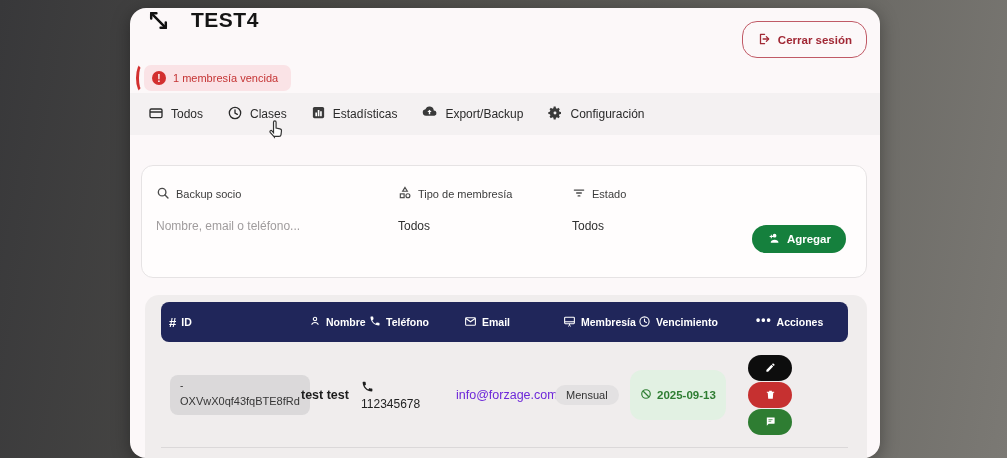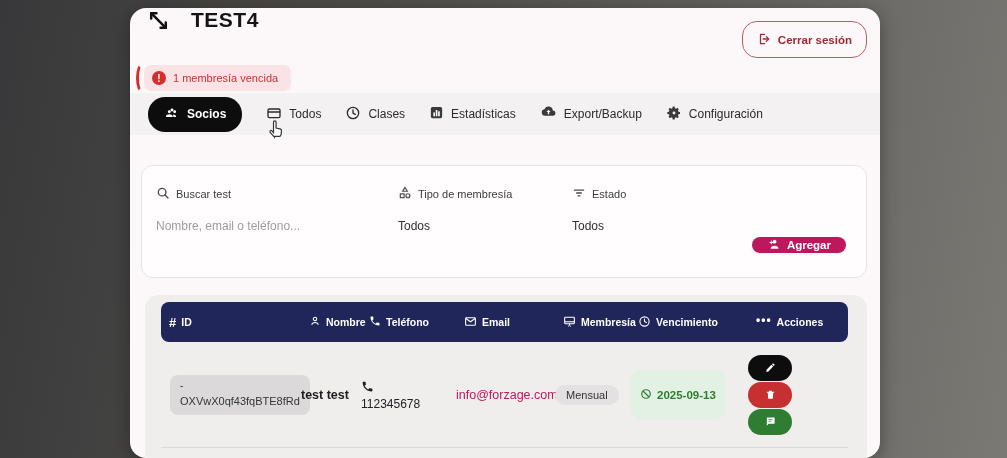--- a/index.html
+++ b/index.html
@@ -53,22 +53,22 @@
     background:#fffdfd; border:1px solid #e6e3e4; border-radius:12px;
   }
   .fgroup { position:absolute; top:20px; }
   .fgroup.g1 { left:14px; } .fgroup.g2 { left:256px; } .fgroup.g3 { left:430px; }
   .flabel { display:flex; align-items:center; gap:6px; font-size:11px; color:#3c3c3c; }
   .fvalue { margin-top:17px; font-size:12px; color:#2f2f2f; }
   .search-input { border:none; outline:none; background:transparent; width:190px;
     font-size:12px; font-family:inherit; color:#be185d; }
   .search-input::placeholder { color:#a09c9d; }
   .add-btn {
-    position:absolute; right:20px; bottom:24px; height:16px; padding:0 15px;
-    display:flex; align-items:center; gap:6px; background:#be185d; color:#fff;
+    position:absolute; right:20px; bottom:24px; height:28px; padding:0 15px;
+    display:flex; align-items:center; gap:6px; background:#15803d; color:#fff;
     border:none; border-radius:14px; font-size:11.5px; font-weight:bold; cursor:pointer; font-family:inherit;
   }
 
   
   .table-card {
     position:absolute; left:15px; top:287px; width:722px; height:220px;
     background:#f0eded; border-radius:14px;
   }
   .tgrid { display:grid; grid-template-columns:140px 60px 95px 99px 75px 118px 1fr; align-items:center; }
   .thead {
@@ -76,21 +76,21 @@
   }
   .th { display:flex; align-items:center; gap:5px; padding-left:8px; font-size:10.5px; font-weight:bold; }
   .th .hash { font-size:13px; font-weight:bold; }
   .th .dots { font-size:12px; letter-spacing:1px; margin-top:-4px; }
   .trow { margin:0 19px; padding:13px 0 12px; border-bottom:1px solid #dbd8d9; margin-left:16px; }
   .id-pill { margin-left:9px; justify-self:start; background:#dbd9da; border-radius:8px;
     padding:4px 10px 5px; font-size:11px; color:#363636; line-height:1.45; }
   .id-line1 { font-size:10px; }
   .cell-name { font-size:12.5px; font-weight:bold; color:#1d1d1d; }
   .cell-phone { display:flex; flex-direction:column; gap:1px; font-size:12px; color:#222; }
-  .cell-email { font-size:12.5px; color:#be185d; }
+  .cell-email { font-size:12.5px; color:#6d28d9; }
   .mem-pill { justify-self:start; background:#e3e1e2; border-radius:12px; padding:4px 11px; font-size:11px; color:#333; }
   .exp-badge { justify-self:start; display:flex; align-items:center; gap:5px; background:#e2f1e3;
     border-radius:12px; padding:18px 10px; font-size:11.5px; font-weight:600; color:#2e7d32; }
   .actions { display:flex; flex-direction:column; gap:1px; }
   .act-btn { width:44px; height:26px; border:none; border-radius:14px; display:flex;
     align-items:center; justify-content:center; cursor:pointer; }
   .act-edit { background:#0d0d0d; } .act-del { background:#c63030; } .act-msg { background:#2e7d32; }
   .partial-row { margin:0 19px 0 16px; padding-top:10px; }
 
   
@@ -125,32 +125,20 @@
 
   <div class="alert-wrap">
     <div class="alert-arc"></div>
     <div class="alert-pill">
       <span class="alert-ico">!</span>
       <span class="alert-text">1 membresía vencida</span>
     </div>
   </div>
 
   <div class="tabbar">
-    <div class="tab active">
-      <span>
-        <svg width="16" height="16" viewBox="0 0 24 24" fill="#fff">
-          <circle cx="8" cy="10" r="2.2"></circle>
-            <circle cx="16" cy="10" r="2.2"></circle>
-            <circle cx="12" cy="7.5" r="2.2"></circle>
-          <path d="M3 17c0-2 2.3-3.3 5-3.3S13 15 13 17v1H3z"></path>
-            <path d="M13.5 14.2c2.5.1 4.5 1.4 4.5 2.8v1h-4z"></path>
-        </svg>
-      </span>
-      <span>Socios</span>
-    </div>
     <div class="tab">
       <span>
         <svg width="16" height="16" viewBox="0 0 24 24" fill="none" stroke="#2b2b2b" stroke-width="2">
           <rect x="3" y="6" width="18" height="13" rx="2"></rect>
             <path d="M3 10.5 h18"></path>
         </svg>
       </span>
       <span>Todos</span>
     </div>
     <div class="tab">
@@ -195,21 +183,21 @@
 
   <div class="filter-card">
     <div class="fgroup g1">
       <div class="flabel">
         <span>
           <svg width="14" height="14" viewBox="0 0 24 24" fill="none" stroke="#4a4a4a" stroke-width="2.3">
             <circle cx="10.5" cy="10.5" r="6.5"></circle>
               <path d="M15.5 15.5 L20.5 20.5" stroke-linecap="round"></path>
           </svg>
         </span>
-        <span>Buscar test</span>
+        <span>Backup socio</span>
       </div>
       <div class="fvalue">
         <input class="search-input" type="text" placeholder="Nombre, email o teléfono..." style="">
       </div>
     </div>
     <div class="fgroup g2">
       <div class="flabel">
         <span>
           <svg width="14" height="14" viewBox="0 0 24 24" fill="none" stroke="#4a4a4a" stroke-width="2">
             <path d="M12 2.5 L16 9 H8 z"></path>

